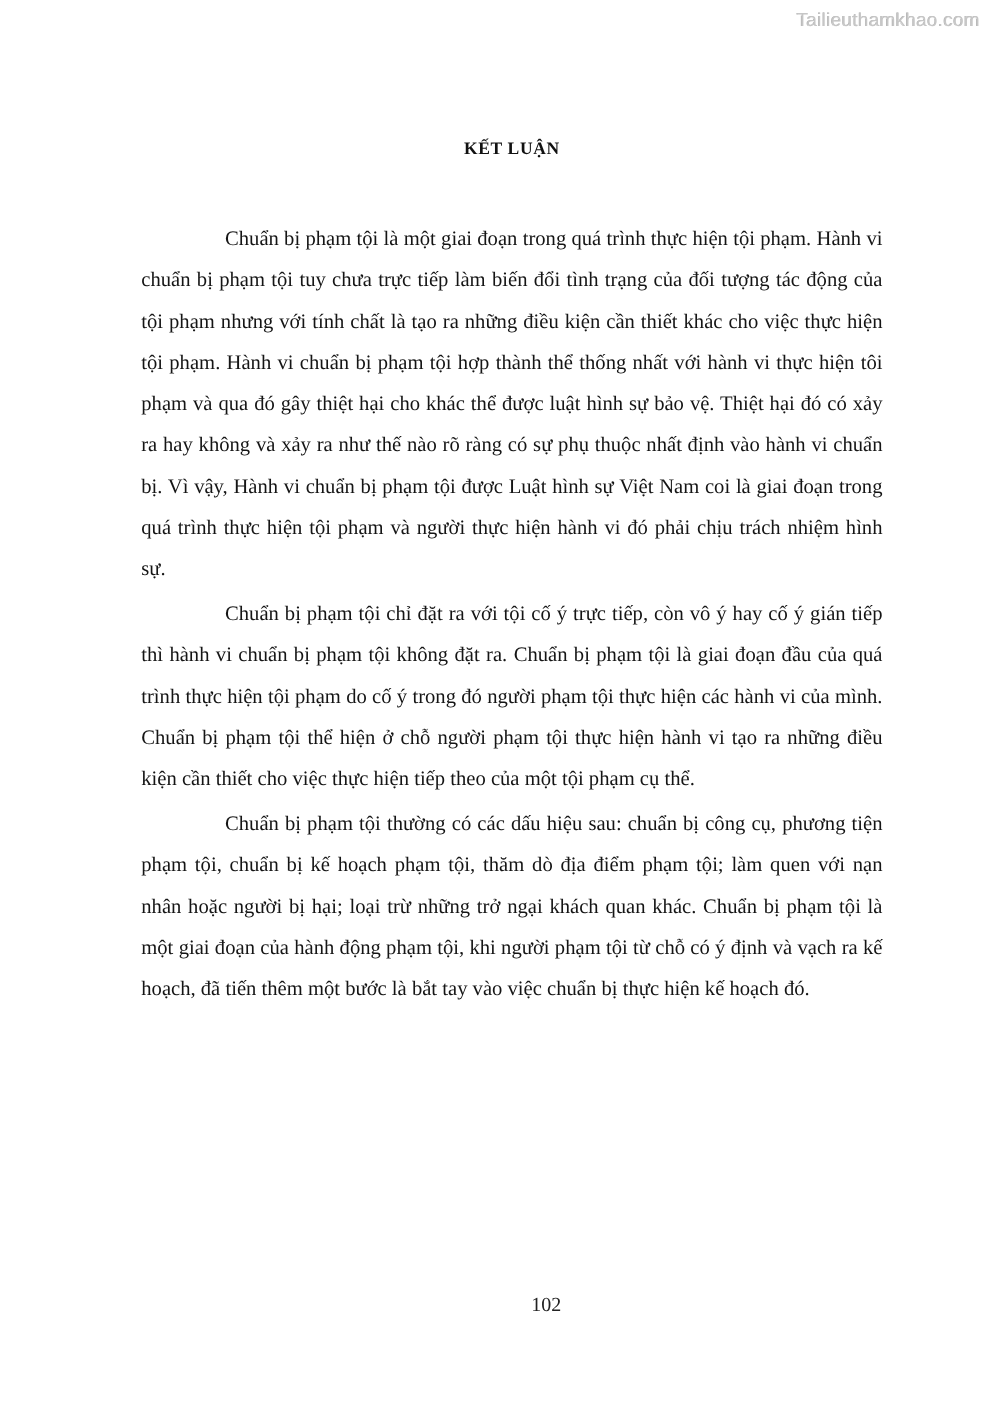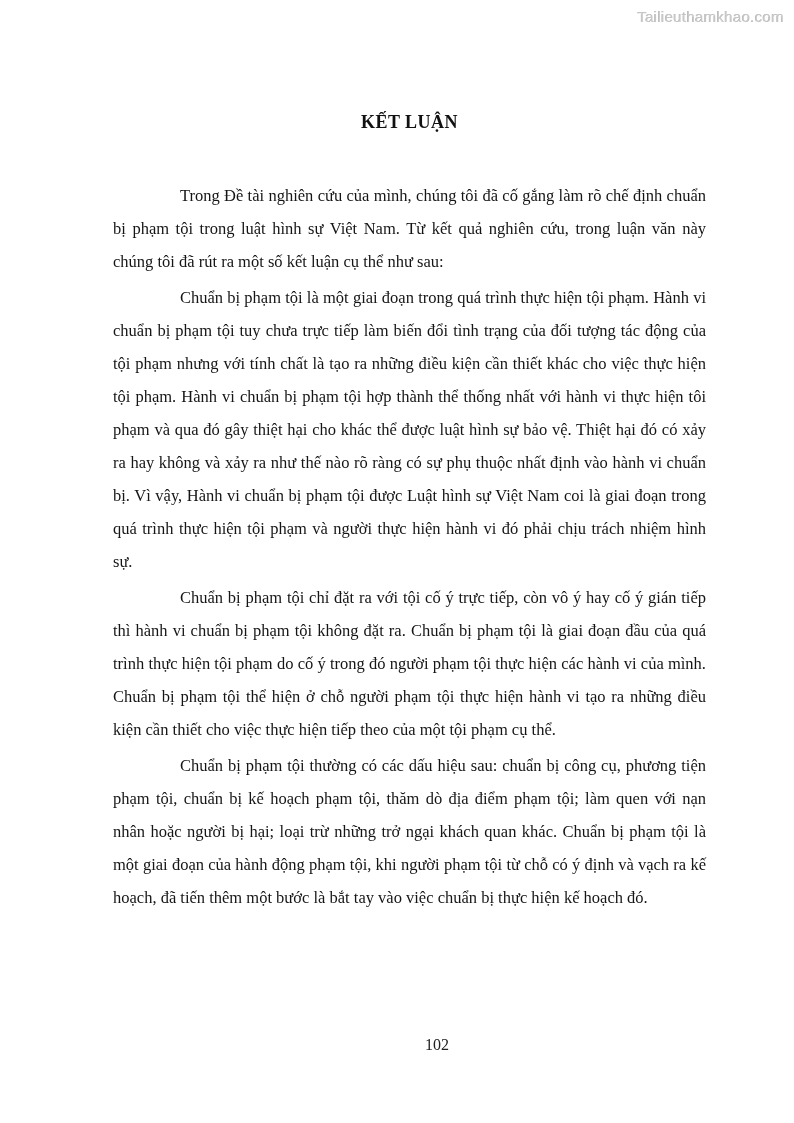--- a/index.html
+++ b/index.html
@@ -28,21 +28,21 @@
   }
   .content {
     position: absolute;
     left: 113px;
     width: 593px;
     top: 112px;
   }
   .doc-title {
     margin: 0 0 46px 0;
     text-align: center;
-    font-size: 18px;
+    font-size: 14px;
     font-weight: bold;
     letter-spacing: 0.5px;
     color: #111111;
   }
   .body-text p {
     margin: 0 0 3px 0;
     text-align: justify;
     text-indent: 67px;
     font-size: 16.5px;
     line-height: 33px;
@@ -63,21 +63,20 @@
 <body>
 
 <div class="page">
 
   <div class="watermark">Tailieuthamkhao.com</div>
 
   <div class="content">
     <h1 class="doc-title">KẾT LUẬN</h1>
 
     <div class="body-text">
-      <p>Trong Đề tài nghiên cứu của mình, chúng tôi đã cố gắng làm rõ chế định chuẩn bị phạm tội trong luật hình sự Việt Nam. Từ kết quả nghiên cứu, trong luận văn này chúng tôi đã rút ra một số kết luận cụ thể như sau:</p>
       <p>Chuẩn bị phạm tội là một giai đoạn trong quá trình thực hiện tội phạm. Hành vi chuẩn bị phạm tội tuy chưa trực tiếp làm biến đổi tình trạng của đối tượng tác động của tội phạm nhưng với tính chất là tạo ra những điều kiện cần thiết khác cho việc thực hiện tội phạm. Hành vi chuẩn bị phạm tội hợp thành thể thống nhất với hành vi thực hiện tôi phạm và qua đó gây thiệt hại cho khác thể được luật hình sự bảo vệ. Thiệt hại đó có xảy ra hay không và xảy ra như thế nào rõ ràng có sự phụ thuộc nhất định vào hành vi chuẩn bị. Vì vậy, Hành vi chuẩn bị phạm tội được Luật hình sự Việt Nam coi là giai đoạn trong quá trình thực hiện tội phạm và người thực hiện hành vi đó phải chịu trách nhiệm hình sự.</p>
       <p>Chuẩn bị phạm tội chỉ đặt ra với tội cố ý trực tiếp, còn vô ý hay cố ý gián tiếp thì hành vi chuẩn bị phạm tội không đặt ra. Chuẩn bị phạm tội là giai đoạn đầu của quá trình thực hiện tội phạm do cố ý trong đó người phạm tội thực hiện các hành vi của mình. Chuẩn bị phạm tội thể hiện ở chỗ người phạm tội thực hiện hành vi tạo ra những điều kiện cần thiết cho việc thực hiện tiếp theo của một tội phạm cụ thể.</p>
       <p>Chuẩn bị phạm tội thường có các dấu hiệu sau: chuẩn bị công cụ, phương tiện phạm tội, chuẩn bị kế hoạch phạm tội, thăm dò địa điểm phạm tội; làm quen với nạn nhân hoặc người bị hại; loại trừ những trở ngại khách quan khác. Chuẩn bị phạm tội là một giai đoạn của hành động phạm tội, khi người phạm tội từ chỗ có ý định và vạch ra kế hoạch, đã tiến thêm một bước là bắt tay vào việc chuẩn bị thực hiện kế hoạch đó.</p>
     </div>
   </div>
 
   <div class="page-number">102</div>
 
 </div>
 

